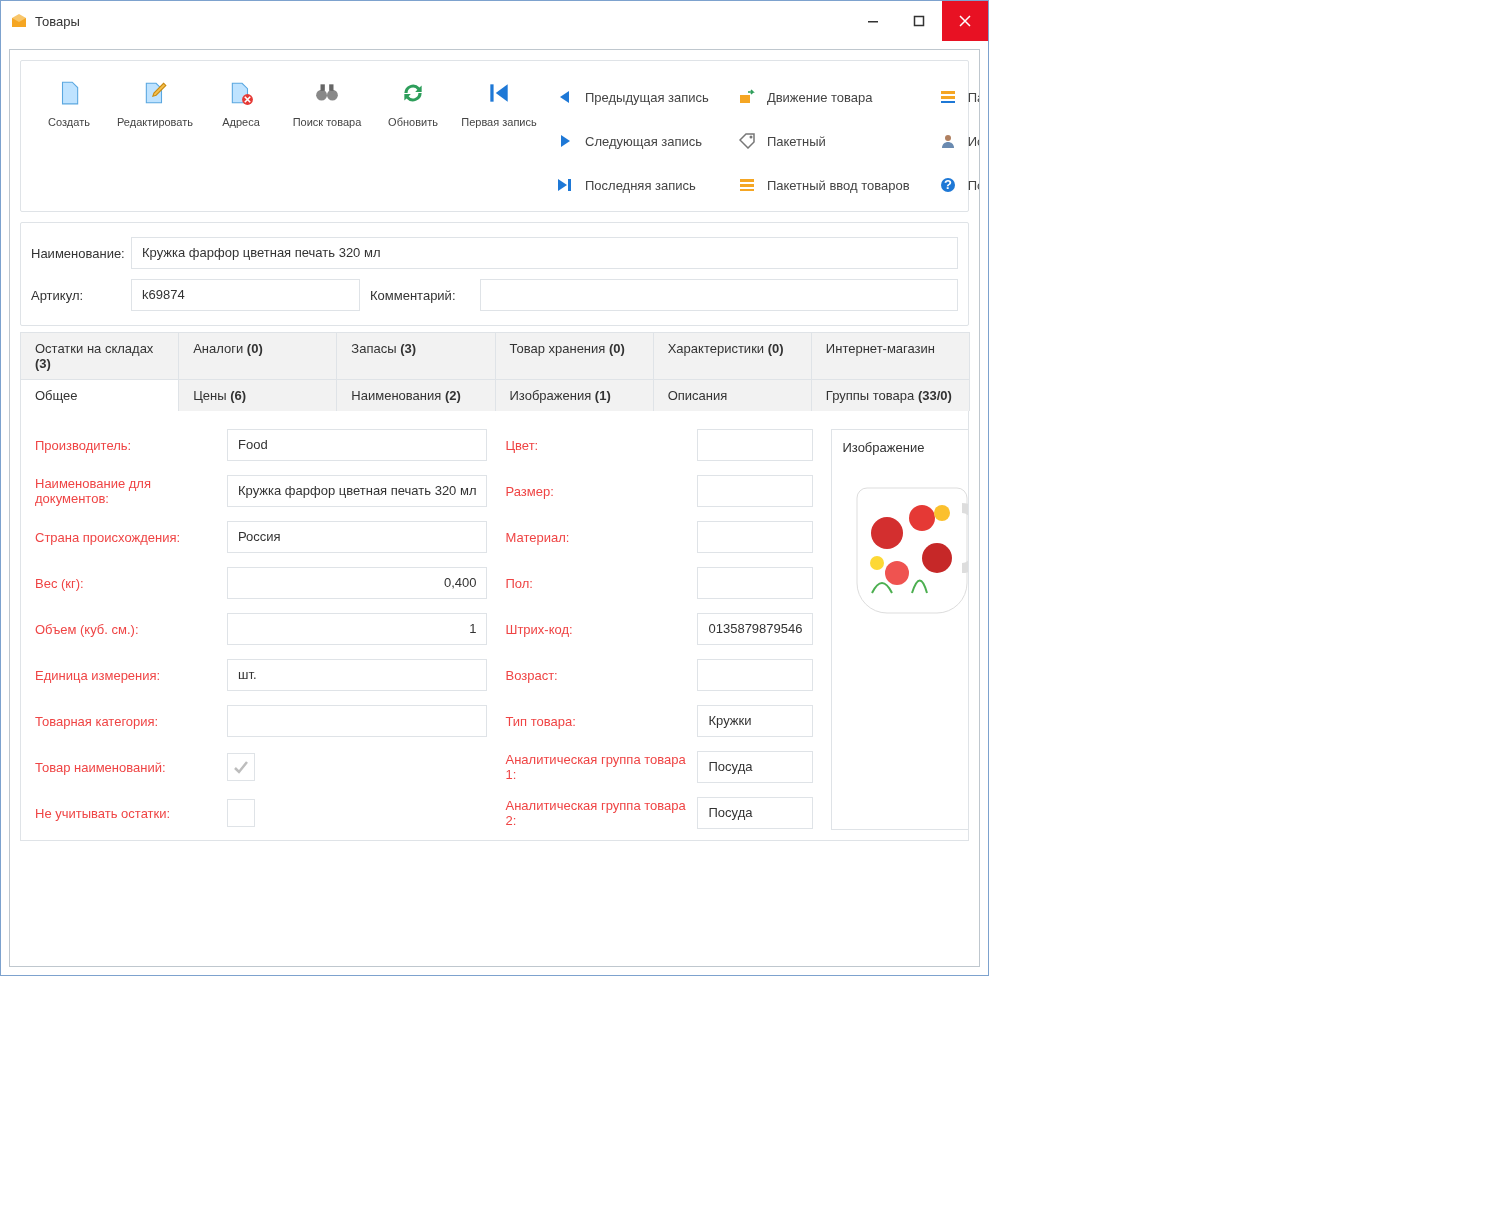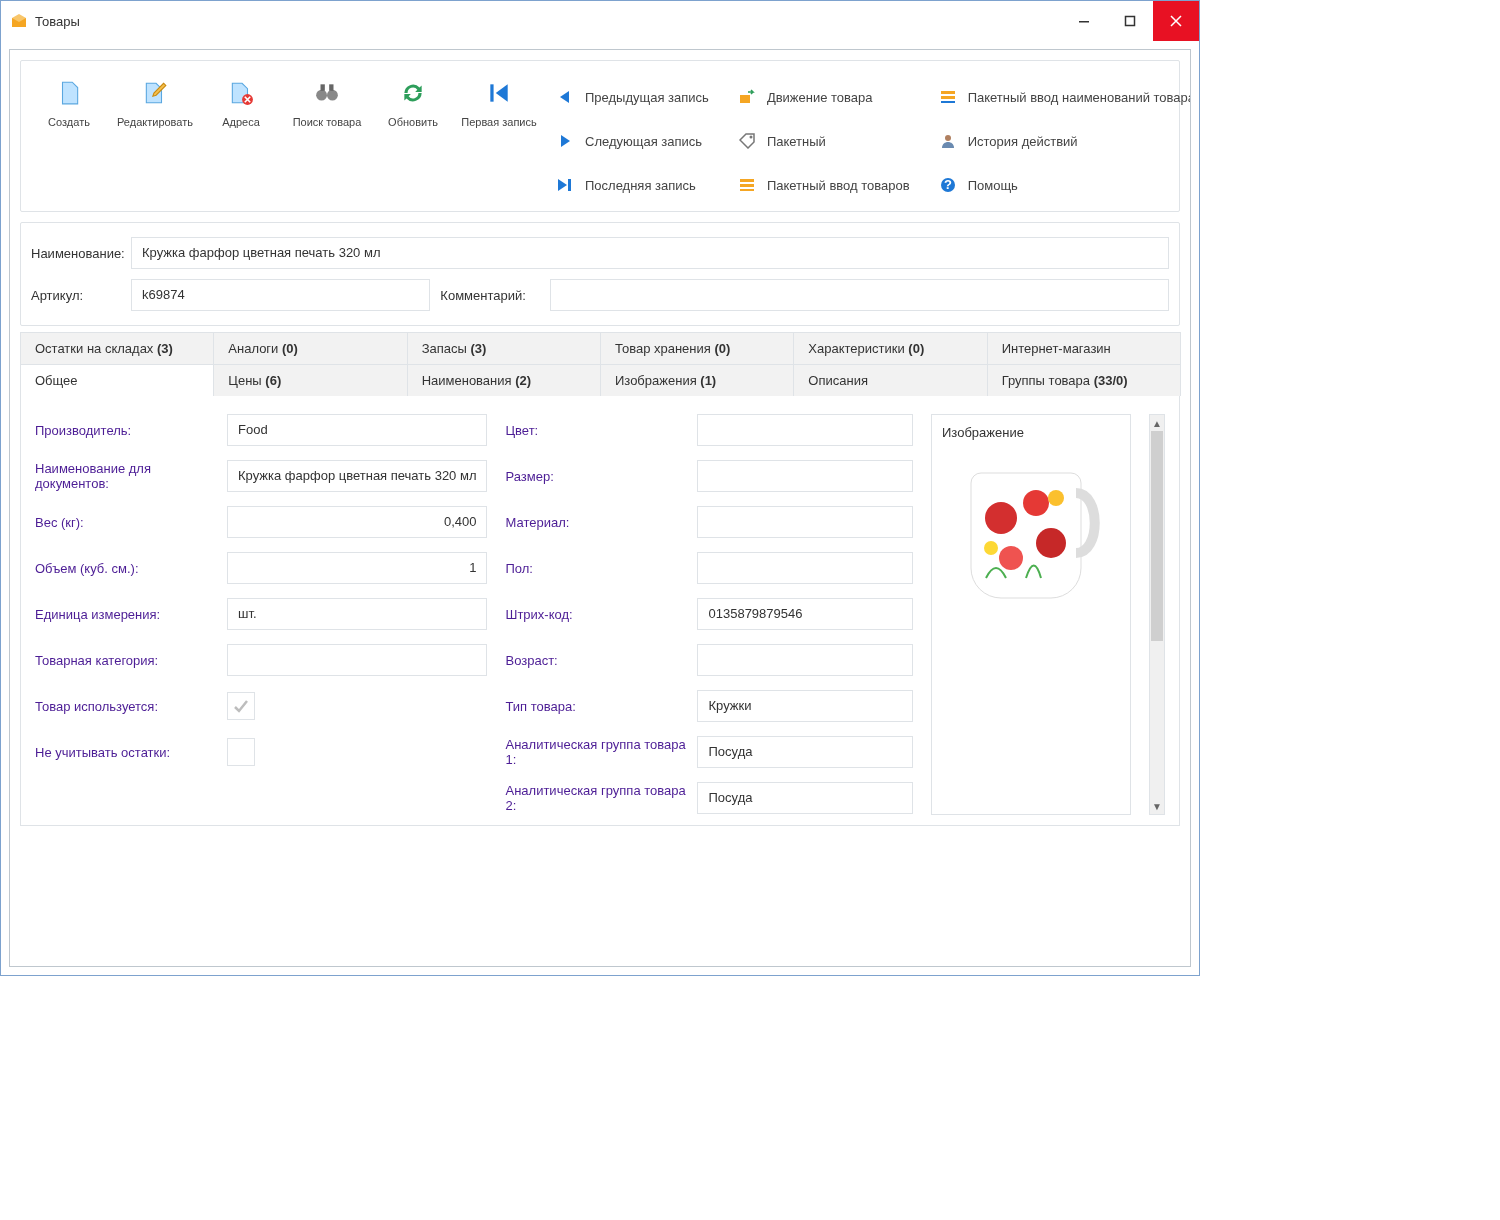--- a/index.html
+++ b/index.html
@@ -1,17 +1,17 @@
 <!DOCTYPE html>
 <html><head>
 <meta charset="utf-8">
 <style>
 * { box-sizing: border-box; margin: 0; padding: 0; font-family: "Segoe UI", Tahoma, sans-serif; font-size: 13px; }
 body { background: #fff; }
-.window { width: 1200px; height: 976px; border: 1px solid #7da2ce; background: #fff; display: flex; flex-direction: column; }
+.window { width: 989px; height: 976px; border: 1px solid #7da2ce; background: #fff; display: flex; flex-direction: column; }
 .titlebar { height: 40px; display: flex; align-items: center; padding-left: 10px; }
 .titlebar .app-icon { width: 16px; height: 16px; margin-right: 8px; }
 .titlebar .title { color: #333; }
 .titlebar .spacer { flex: 1; }
 .winbtn { width: 46px; height: 40px; display: flex; align-items: center; justify-content: center; color: #333; }
 .winbtn.close { background: #e81123; color: #fff; }
 .content-frame { border: 1px solid #bfc7ce; margin: 8px; padding: 10px 10px 6px 10px; flex: 1; display: flex; flex-direction: column; overflow: hidden; }
 .toolbar { border: 1px solid #dfe3e7; border-radius: 2px; padding: 18px 10px 8px 10px; display: flex; }
 .tb-main { display: flex; gap: 10px; }
 .tb-btn { width: 76px; display: flex; flex-direction: column; align-items: center; text-align: center; gap: 8px; color: #444; }
@@ -25,21 +25,21 @@
 .input { border: 1px solid #dfe3e7; height: 32px; line-height: 30px; padding: 0 10px; color: #333; background: #fff; }
 .lbl-inline { color: #333; }
 .tabs { margin-top: 6px; }
 .tabrow { display: flex; }
 .tab { flex: 1; border: 1px solid #dfe3e7; border-bottom: none; background: #f2f2f2; padding: 8px 14px; color: #333; margin-right: -1px; }
 .tab .cnt { font-weight: bold; }
 .tabrow2 .tab.active { background: #fff; }
 .tab-body { border: 1px solid #dfe3e7; border-top: none; padding: 18px 14px 10px 14px; display: flex; gap: 18px; height: 430px; overflow: hidden; }
 .col { flex: 1; display: flex; flex-direction: column; gap: 14px; }
 .field { display: flex; align-items: center; gap: 8px; height: 32px; }
-.field .flabel { width: 184px; color: #4c1d95; }
+.field .flabel { width: 184px; color: #ef4444; }
 .field .fval { flex: 1; border: 1px solid #dfe3e7; height: 32px; line-height: 30px; padding: 0 10px; color: #333; }
 .imgbox { width: 200px; border: 1px solid #dfe3e7; padding: 10px; display: flex; flex-direction: column; align-items: center; gap: 8px; }
 .imgbox .imglabel { align-self: flex-start; color: #333; }
 .scrollbar { width: 16px; background: #f0f0f0; border: 1px solid #dfe3e7; display: flex; flex-direction: column; align-items: center; }
 .scrollbar .arrow { height: 16px; width: 100%; display: flex; align-items: center; justify-content: center; color: #666; font-size: 10px; }
 .scrollbar .track { flex: 1; width: 100%; position: relative; }
 .scrollbar .thumb { position: absolute; top: 0; left: 1px; right: 1px; height: 210px; background: #cfcfcf; }
 .chk { width: 28px; height: 28px; border: 1px solid #dfe3e7; display: flex; align-items: center; justify-content: center; color: #bdbdbd; }
 .right-align { text-align: right; }
 </style>
@@ -255,37 +255,41 @@
         <div class="col">
           <div class="field">
               <span class="flabel">Производитель:</span>
               <span class="fval">Food</span>
             </div>
           <div class="field">
               <span class="flabel">Наименование для документов:</span>
               <span class="fval" style="white-space:nowrap;overflow:hidden;">Кружка фарфор цветная печать 320 мл</span>
             </div>
           <div class="field">
+              <span class="flabel">Страна происхождения:</span>
+              <span class="fval">Россия</span>
+            </div>
+          <div class="field">
               <span class="flabel">Вес (кг):</span>
               <span class="fval right-align">0,400</span>
             </div>
           <div class="field">
               <span class="flabel">Объем (куб. см.):</span>
               <span class="fval right-align">1</span>
             </div>
           <div class="field">
               <span class="flabel">Единица измерения:</span>
               <span class="fval">шт.</span>
             </div>
           <div class="field">
               <span class="flabel">Товарная категория:</span>
               <span class="fval"></span>
             </div>
           <div class="field">
-              <span class="flabel">Товар используется:</span>
+              <span class="flabel">Товар наименований:</span>
               <span class="chk">
                 <svg width="16" height="16" viewBox="0 0 16 16">
                   <path d="M2 9l4 4 8-10" stroke="#bdbdbd" stroke-width="2.5" fill="none"></path>
                 </svg>
               </span>
             </div>
           <div class="field">
               <span class="flabel">Не учитывать остатки:</span>
               <span class="chk"></span>
             </div>

